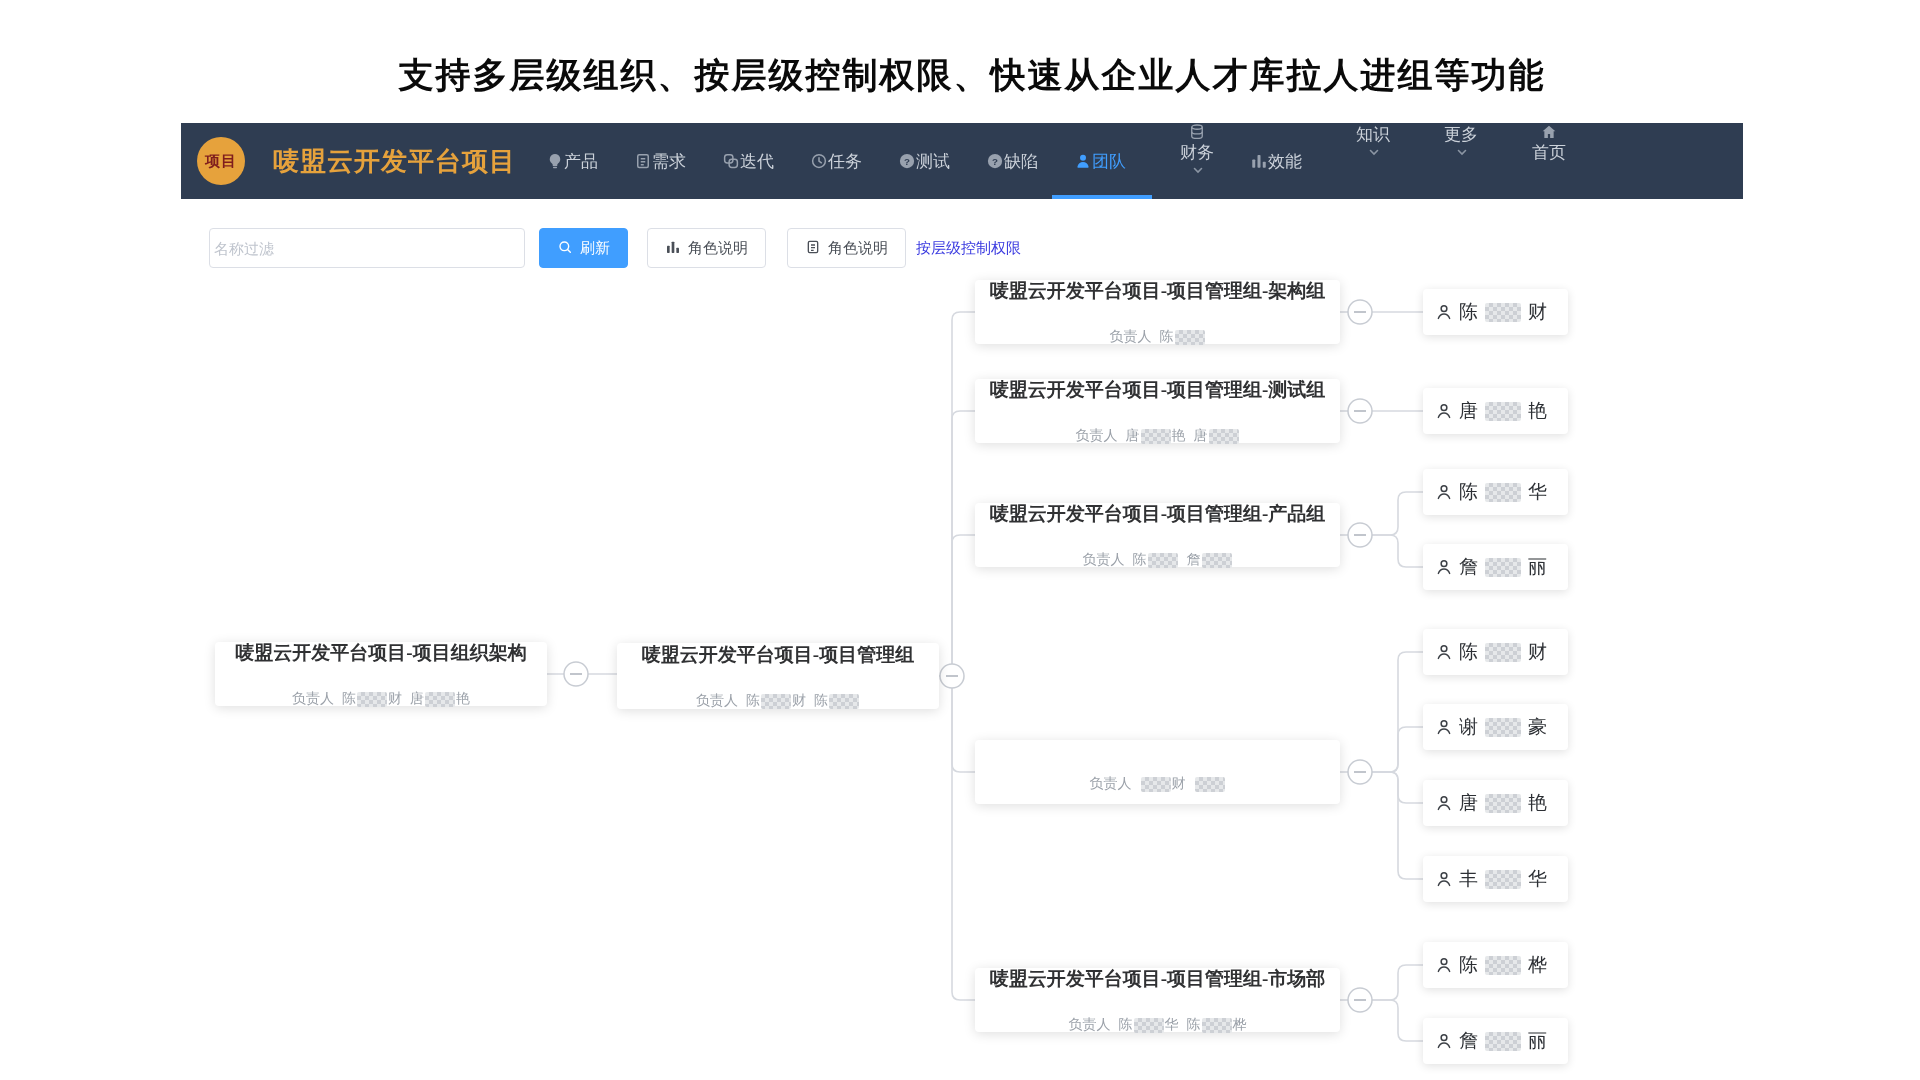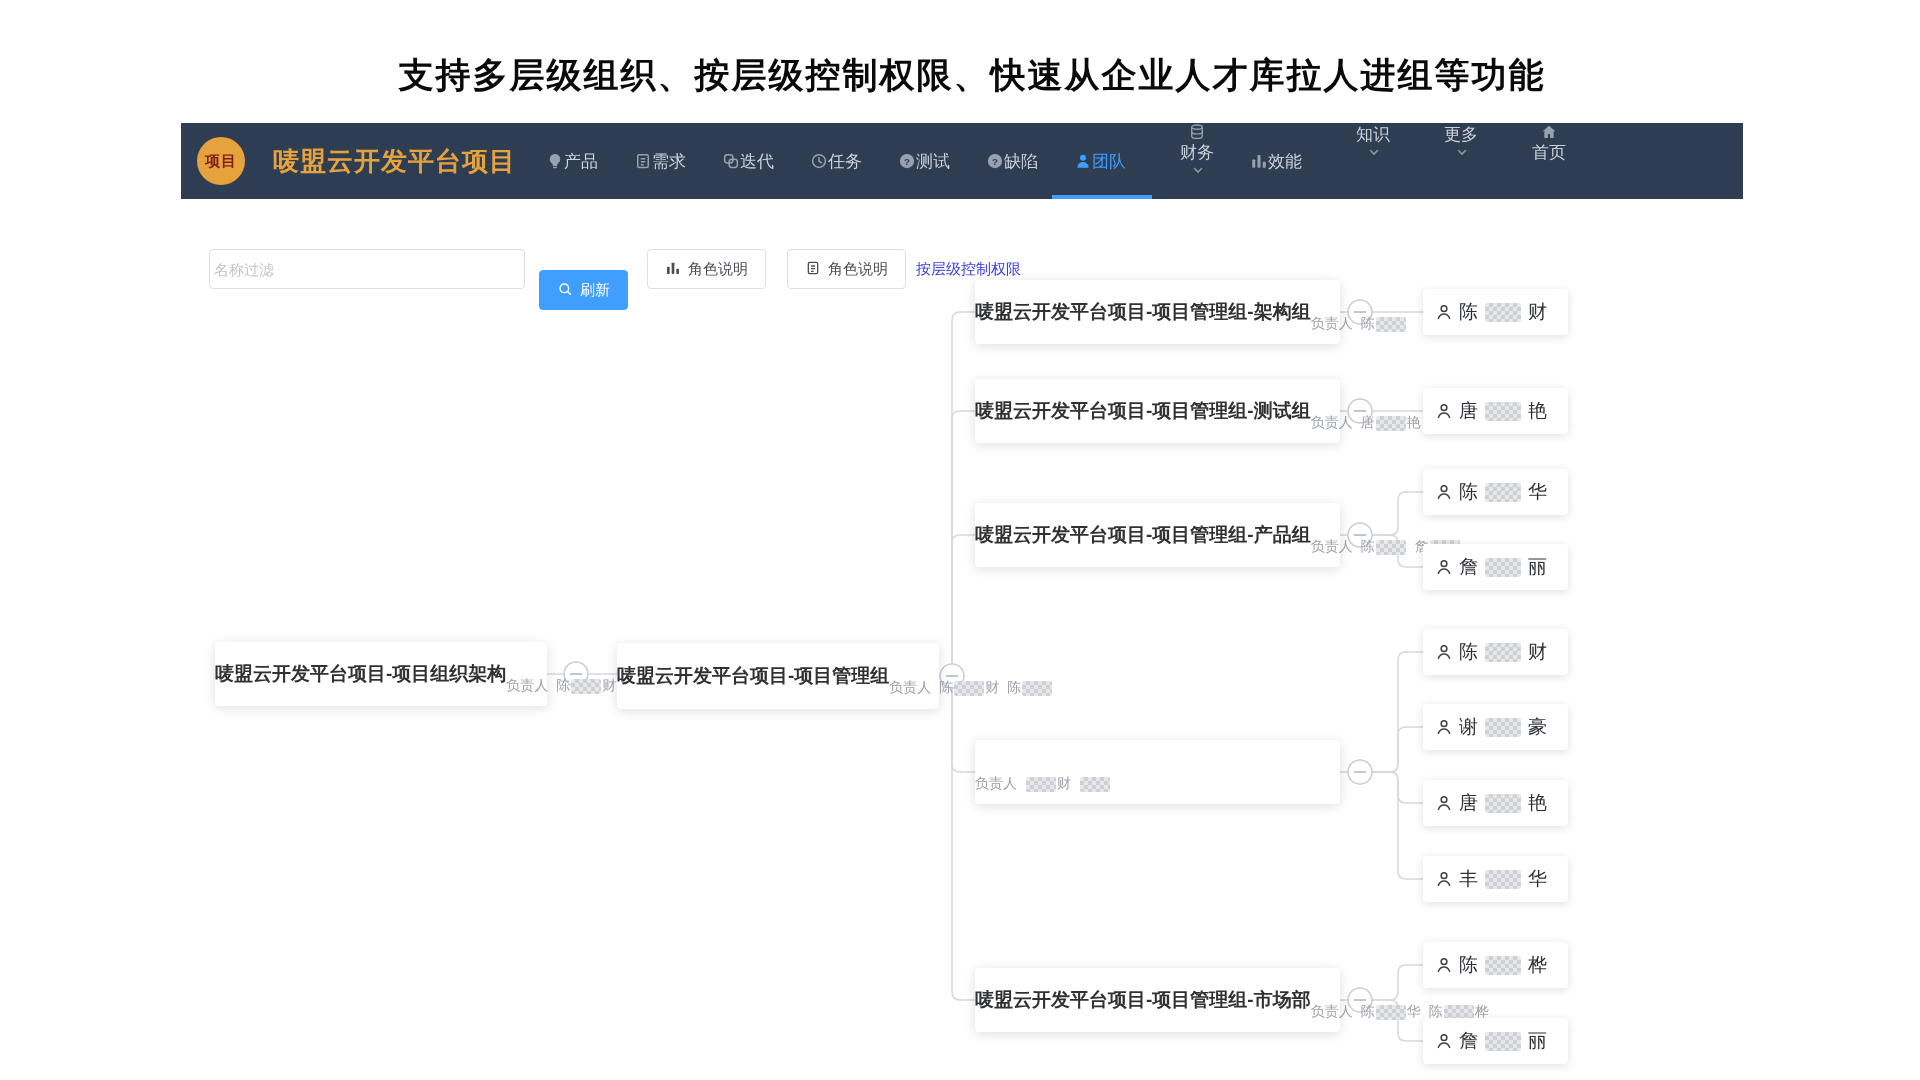--- a/index.html
+++ b/index.html
@@ -36,34 +36,34 @@
   
   .toolbar{position:absolute;left:209px;top:228px;display:flex;align-items:center;}
   .filter-input{width:316px;height:40px;box-sizing:border-box;border:1px solid #dcdfe6;
     border-radius:4px;padding:0 4px;font-size:15px;color:#333;outline:none;
     font-family:inherit;}
   .filter-input::placeholder{color:#bfc4cd;}
   .btn{height:40px;display:flex;align-items:center;gap:7px;border:1px solid #dcdfe6;
     background:#fff;border-radius:4px;font-size:15px;color:#4a4f57;padding:0 17px;
     cursor:pointer;font-family:inherit;box-sizing:border-box;}
   .btn svg{width:16px;height:16px;}
-  .btn-primary{background:var(--active);border-color:var(--active);color:#fff;margin-left:14px;margin-top:42px;}
+  .btn-primary{background:var(--active);border-color:var(--active);color:#fff;margin-left:14px;}
   .btn-progress{margin-left:19px;}
   .btn-role{margin-left:21px;}
   .hint-link{color:var(--link);font-size:15px;cursor:pointer;text-decoration:none;margin-left:10px;}
 
   
   #connector-svg{position:absolute;left:0;top:0;}
   .cline{fill:none;stroke:#d6d9df;stroke-width:1.6;}
   .ccirc{fill:#fff;stroke:#c8ccd3;stroke-width:1.5;}
   .cminus{stroke:#b2b7bf;stroke-width:1.6;fill:none;}
 
   .org-node{position:absolute;background:#fff;border-radius:4px;
-    box-shadow:0 2px 12px rgba(0,0,0,.13);display:flex;flex-direction:row;
-    align-items:center;justify-content:space-between;cursor:pointer;box-sizing:border-box;}
+    box-shadow:0 2px 12px rgba(0,0,0,.13);display:flex;flex-direction:column;
+    align-items:center;justify-content:center;cursor:pointer;box-sizing:border-box;font-family:Liberation Serif, serif;}
   .org-title{font-size:19px;font-weight:600;color:#303133;white-space:nowrap;}
   .owner-line{font-size:14px;color:#9ba1a9;margin-top:24px;display:flex;
     align-items:center;gap:8px;white-space:nowrap;}
   .owner-name{display:inline-flex;align-items:center;}
   .redact{display:inline-block;width:30px;height:15px;border-radius:2px;margin:0 1px;
     background-image:linear-gradient(45deg,#cdd0d5 26%,transparent 26%,transparent 74%,#cdd0d5 74%),
       linear-gradient(45deg,#cdd0d5 26%,#e6e8ea 26%,#e6e8ea 74%,#cdd0d5 74%);
     background-size:8px 8px;background-position:0 0,4px 4px;}
   .member-card{position:absolute;background:#fff;border-radius:4px;
     box-shadow:0 2px 10px rgba(0,0,0,.12);display:flex;align-items:center;

